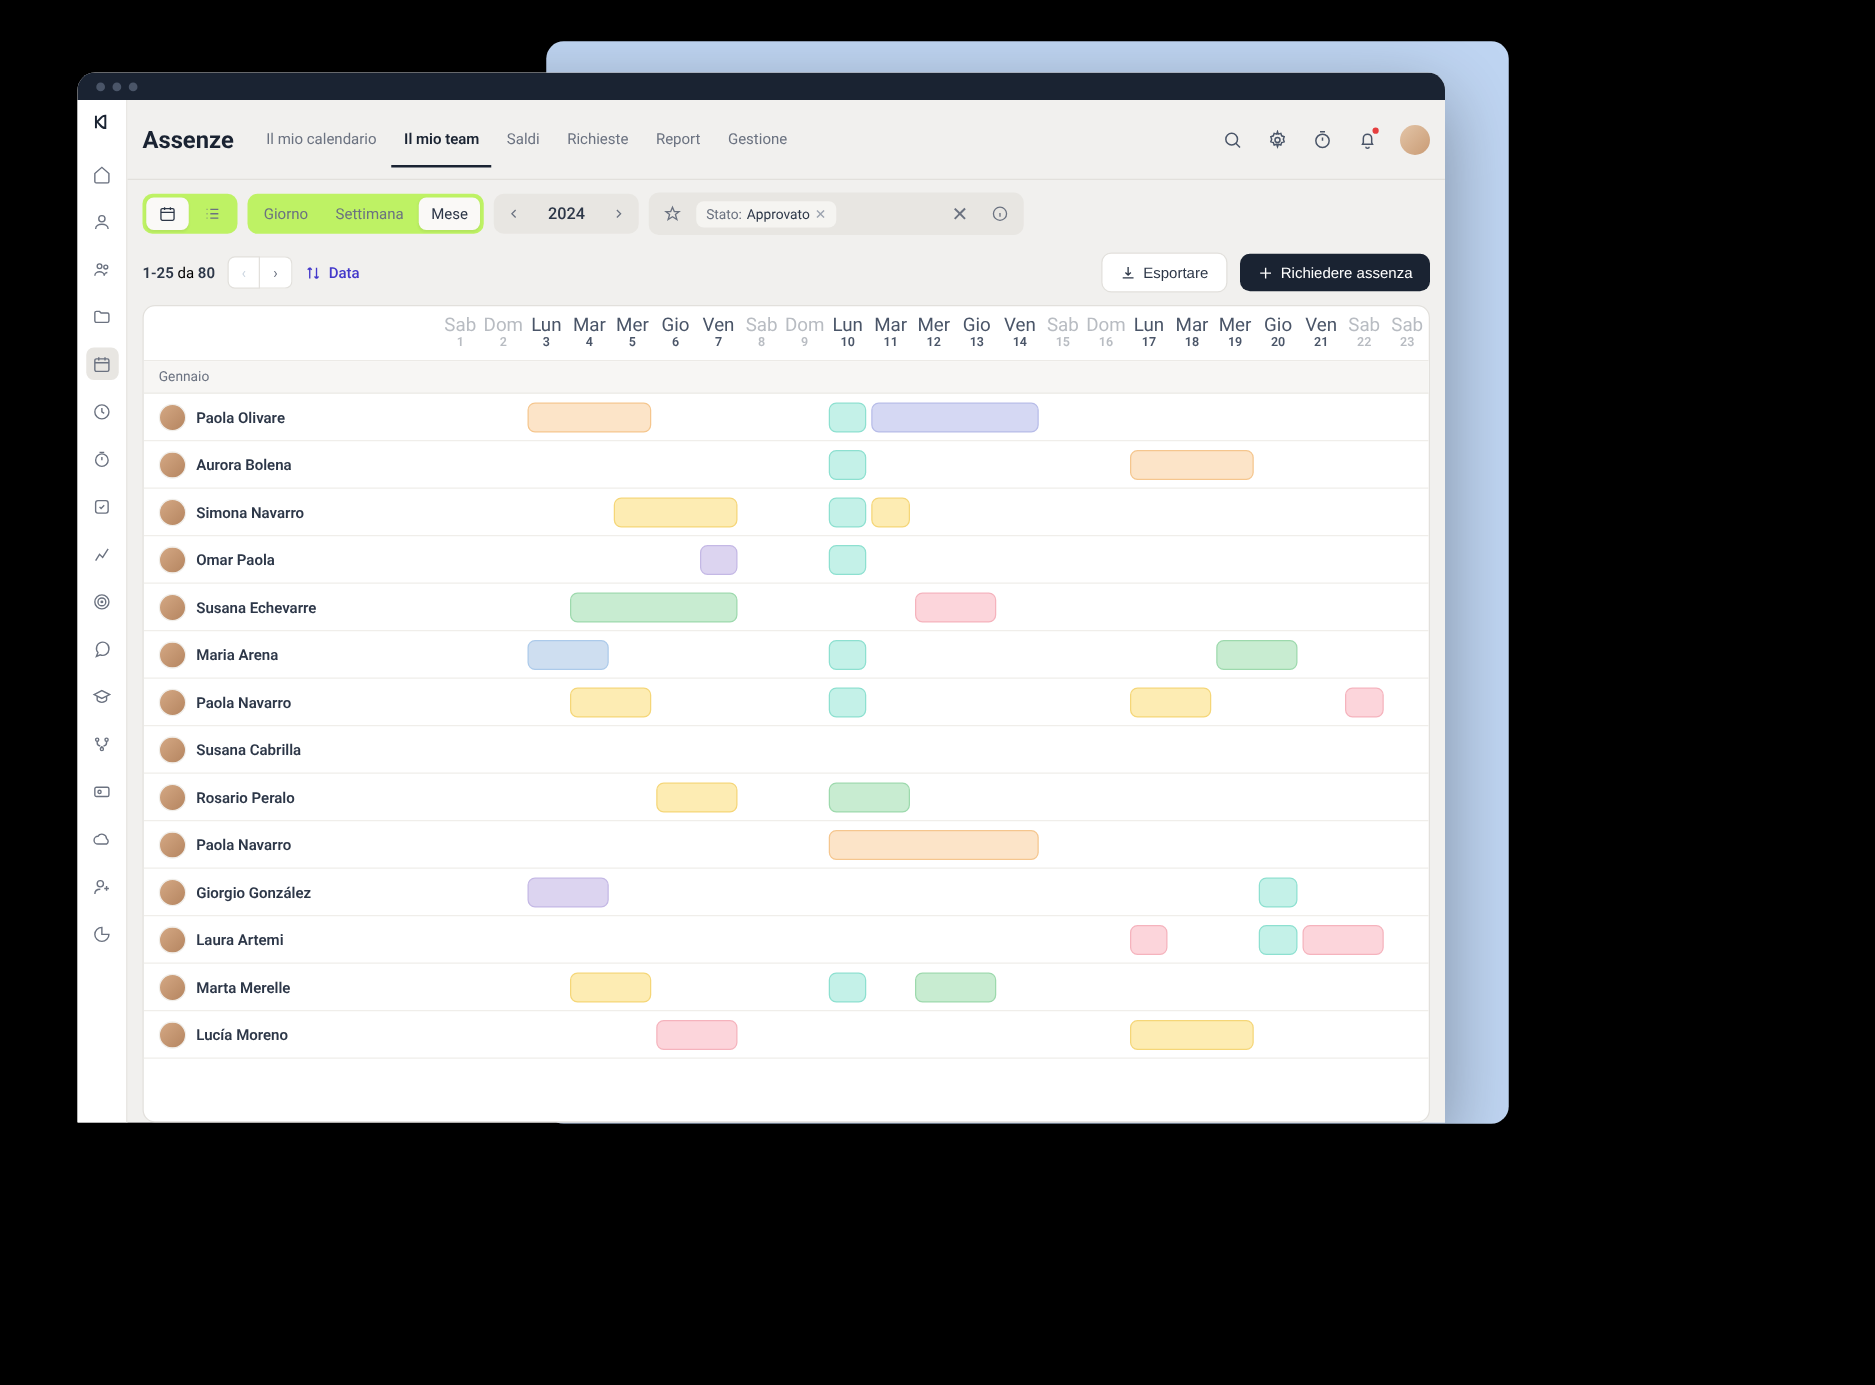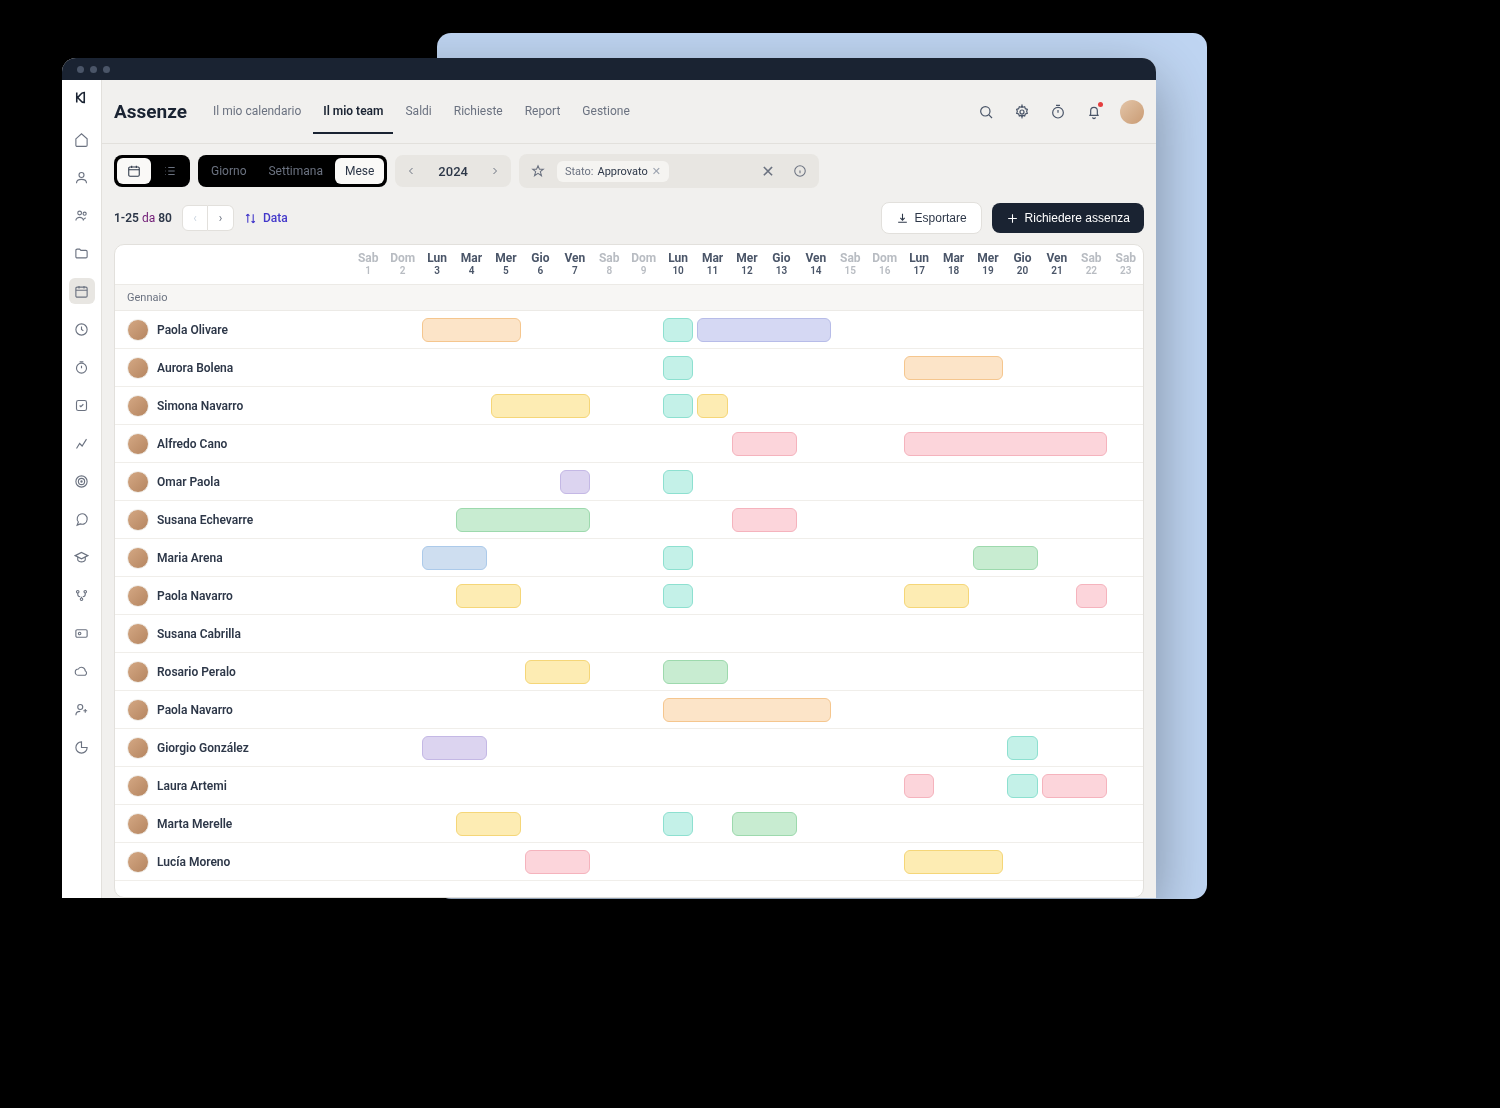--- a/index.html
+++ b/index.html
@@ -137,21 +137,21 @@
       background: #e53e3e;
     }
     .toolbar {
       padding: 10px 12px;
       display: flex;
       align-items: center;
       gap: 8px;
     }
     .seg {
       display: flex;
-      background: #000000;
+      background: #bef264;
       border-radius: 8px;
       padding: 3px;
       gap: 2px;
     }
     .seg-btn {
       padding: 6px 10px;
       font-size: 12px;
       color: #6b7280;
       cursor: pointer;
       border-radius: 6px;
@@ -207,21 +207,21 @@
     .chip .val { color: #2d3748; }
     .chip .x { color: #9ca3af; cursor:pointer; }
     .filter-bar .grow { flex: 1; }
     .toolbar2 {
       padding: 4px 12px 10px;
       display: flex;
       align-items: center;
       gap: 10px;
     }
     .count { font-size: 12px; color: #2d3748; font-weight: 600; }
-    .count .grey { color:#701a75; font-weight:400; }
+    .count .grey { color:#000000; font-weight:400; }
     .page-nav { display:flex; gap:0; }
     .page-btn {
       width: 26px; height: 26px;
       border: 1px solid #e2e0dc;
       background: #fff;
       display: flex; align-items: center; justify-content: center;
       font-size: 12px;
       color: #6b7280;
       cursor: pointer;
     }
@@ -280,21 +280,21 @@
       flex: 1;
       display: grid;
       grid-template-columns: repeat(23, 1fr);
     }
     .day-head {
       padding: 6px 0 8px;
       color: #4a5568;
       font-weight: 600;
     }
     .day-head.weekend { color: #b8bcc2; }
-    .day-head .dow { font-weight: 700; font-size: 12px; display:block; }
+    .day-head .dow { font-weight: 400; font-size: 15px; display:block; }
     .month-row {
       padding: 6px 12px;
       font-size: 11px;
       color: #6b7280;
       background: #f7f6f4;
       border-bottom: 1px solid #eceae6;
     }
     .person-row {
       display: flex;
       align-items: center;
@@ -649,30 +649,20 @@
                 </div>
                 <div class="row-grid">
                   <div class="abs-block c-yellow" style="grid-column: 5 / 8;"></div>
                   <div class="abs-block c-teal" style="grid-column: 10 / 11;"></div>
                   <div class="abs-block c-yellow" style="grid-column: 11 / 12;"></div>
                 </div>
               </div>
               <div class="person-row">
                 <div class="person-cell">
                   <div class="avatar"></div>
-                  <div class="person-name">Alfredo Cano</div>
-                </div>
-                <div class="row-grid">
-                  <div class="abs-block c-pink" style="grid-column: 12 / 14;"></div>
-                  <div class="abs-block c-pink" style="grid-column: 17 / 23;"></div>
-                </div>
-              </div>
-              <div class="person-row">
-                <div class="person-cell">
-                  <div class="avatar"></div>
                   <div class="person-name">Omar Paola</div>
                 </div>
                 <div class="row-grid">
                   <div class="abs-block c-purple" style="grid-column: 7 / 8;"></div>
                   <div class="abs-block c-teal" style="grid-column: 10 / 11;"></div>
                 </div>
               </div>
               <div class="person-row">
                 <div class="person-cell">
                   <div class="avatar"></div>

